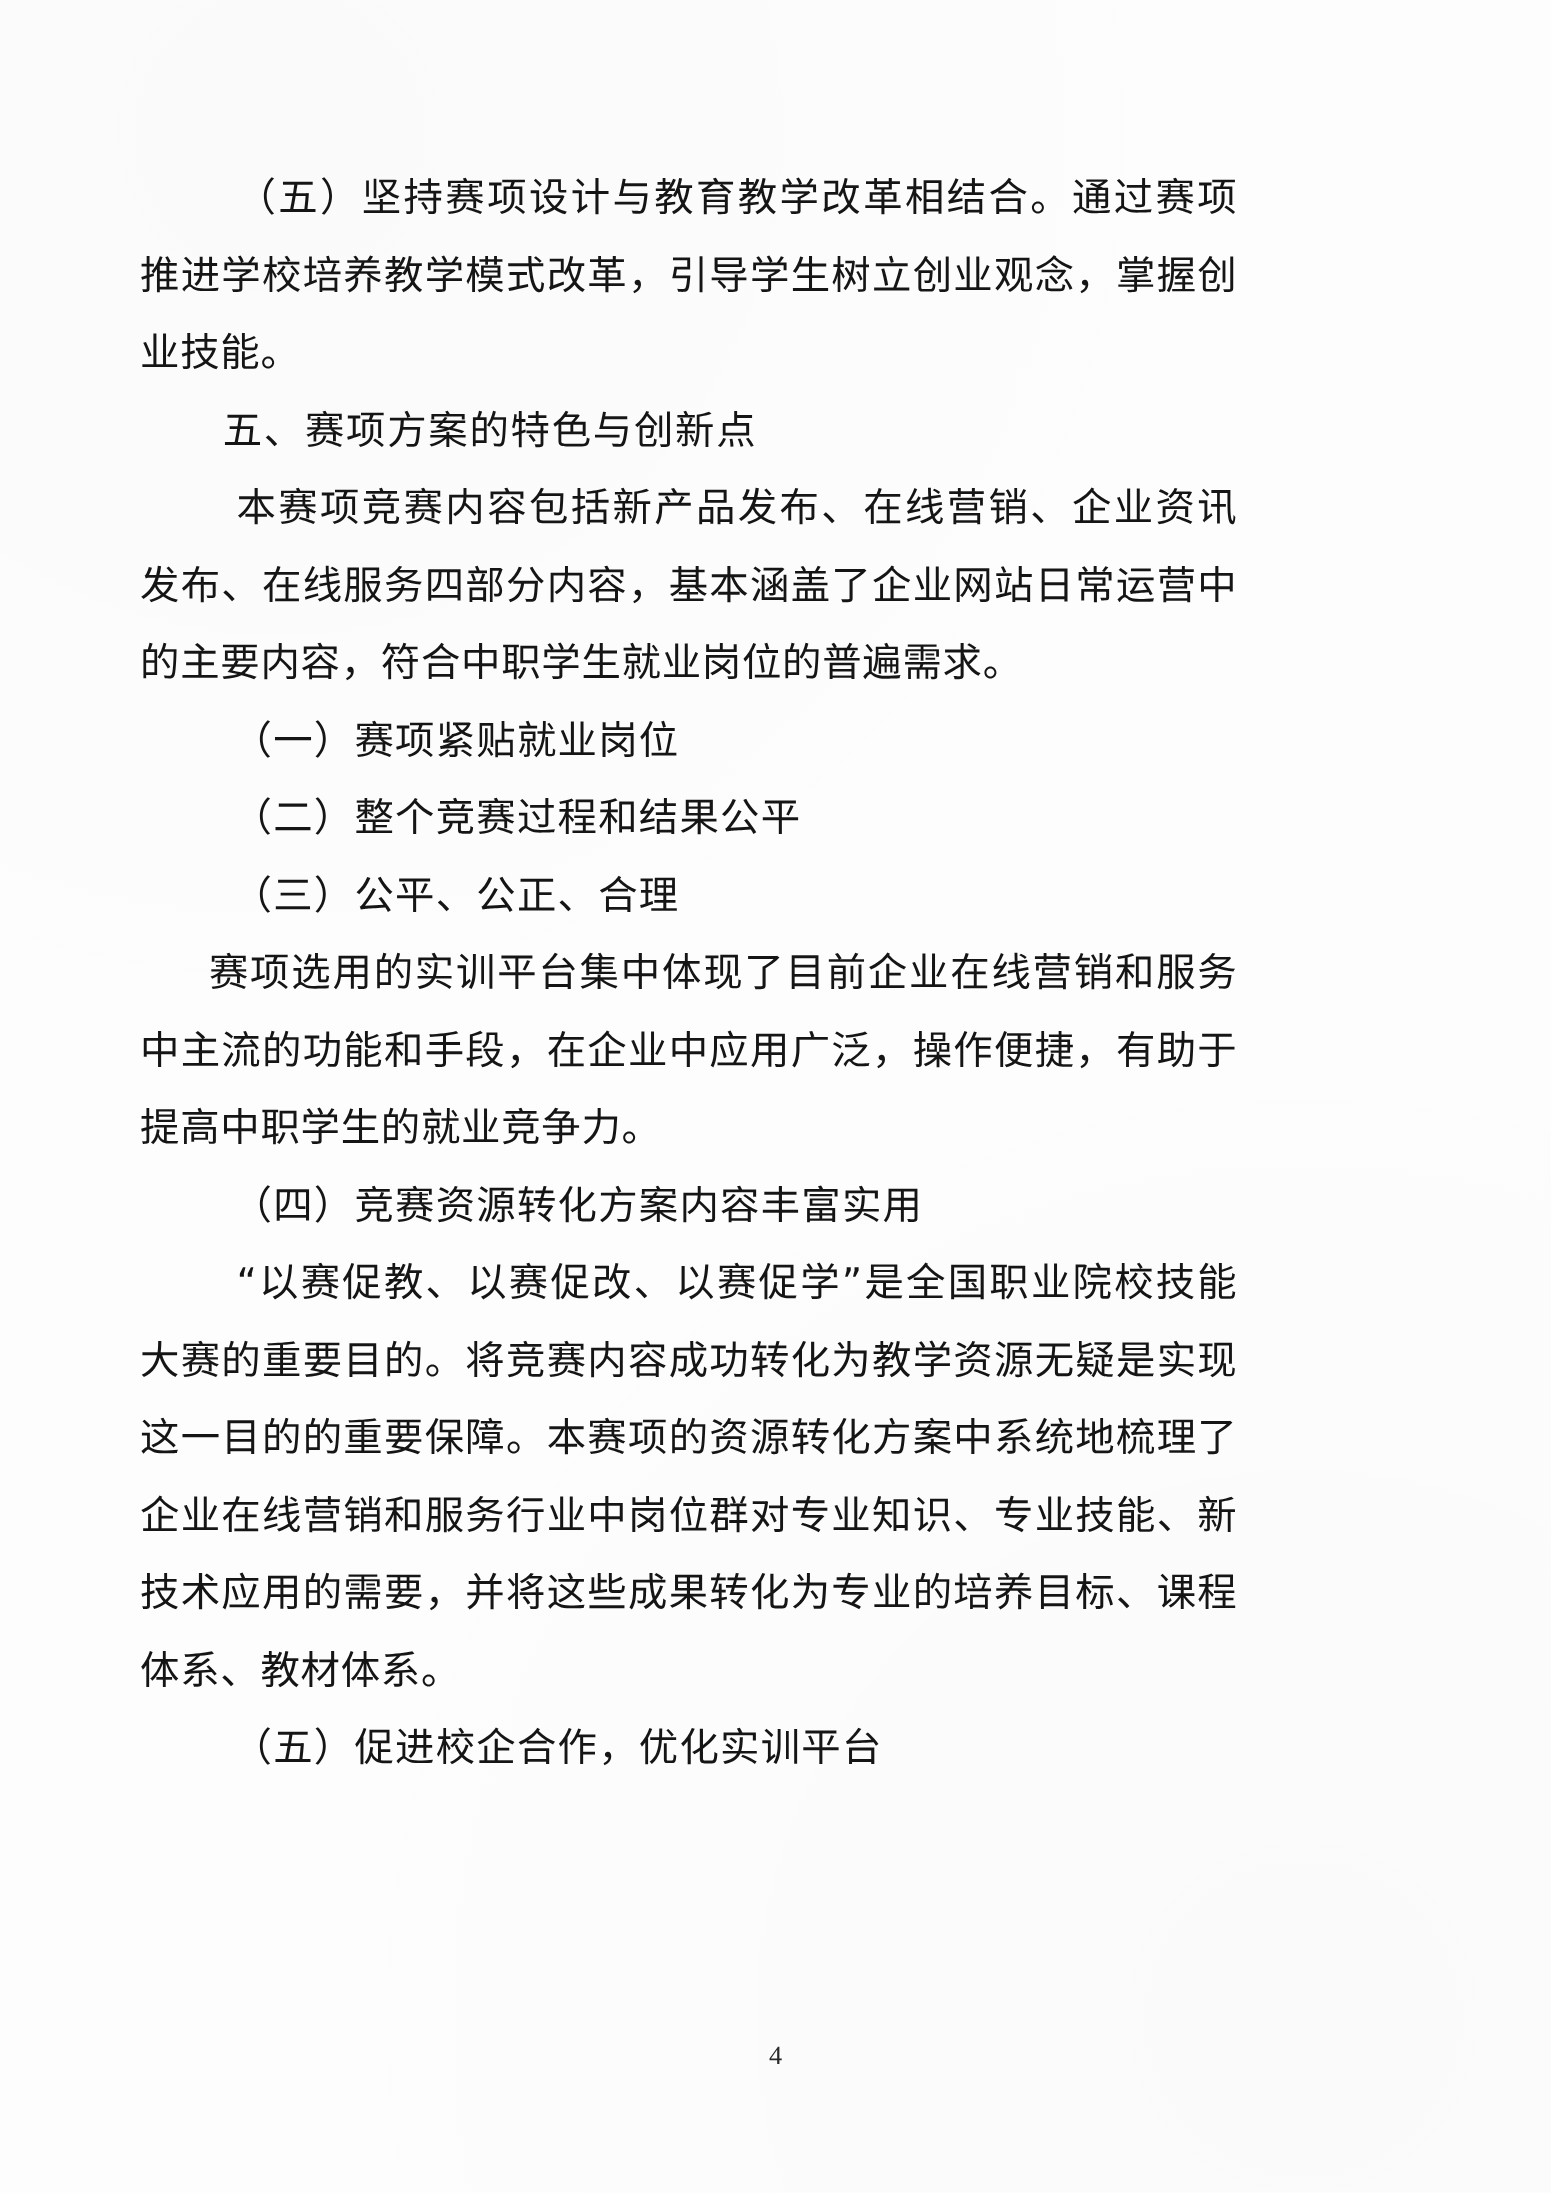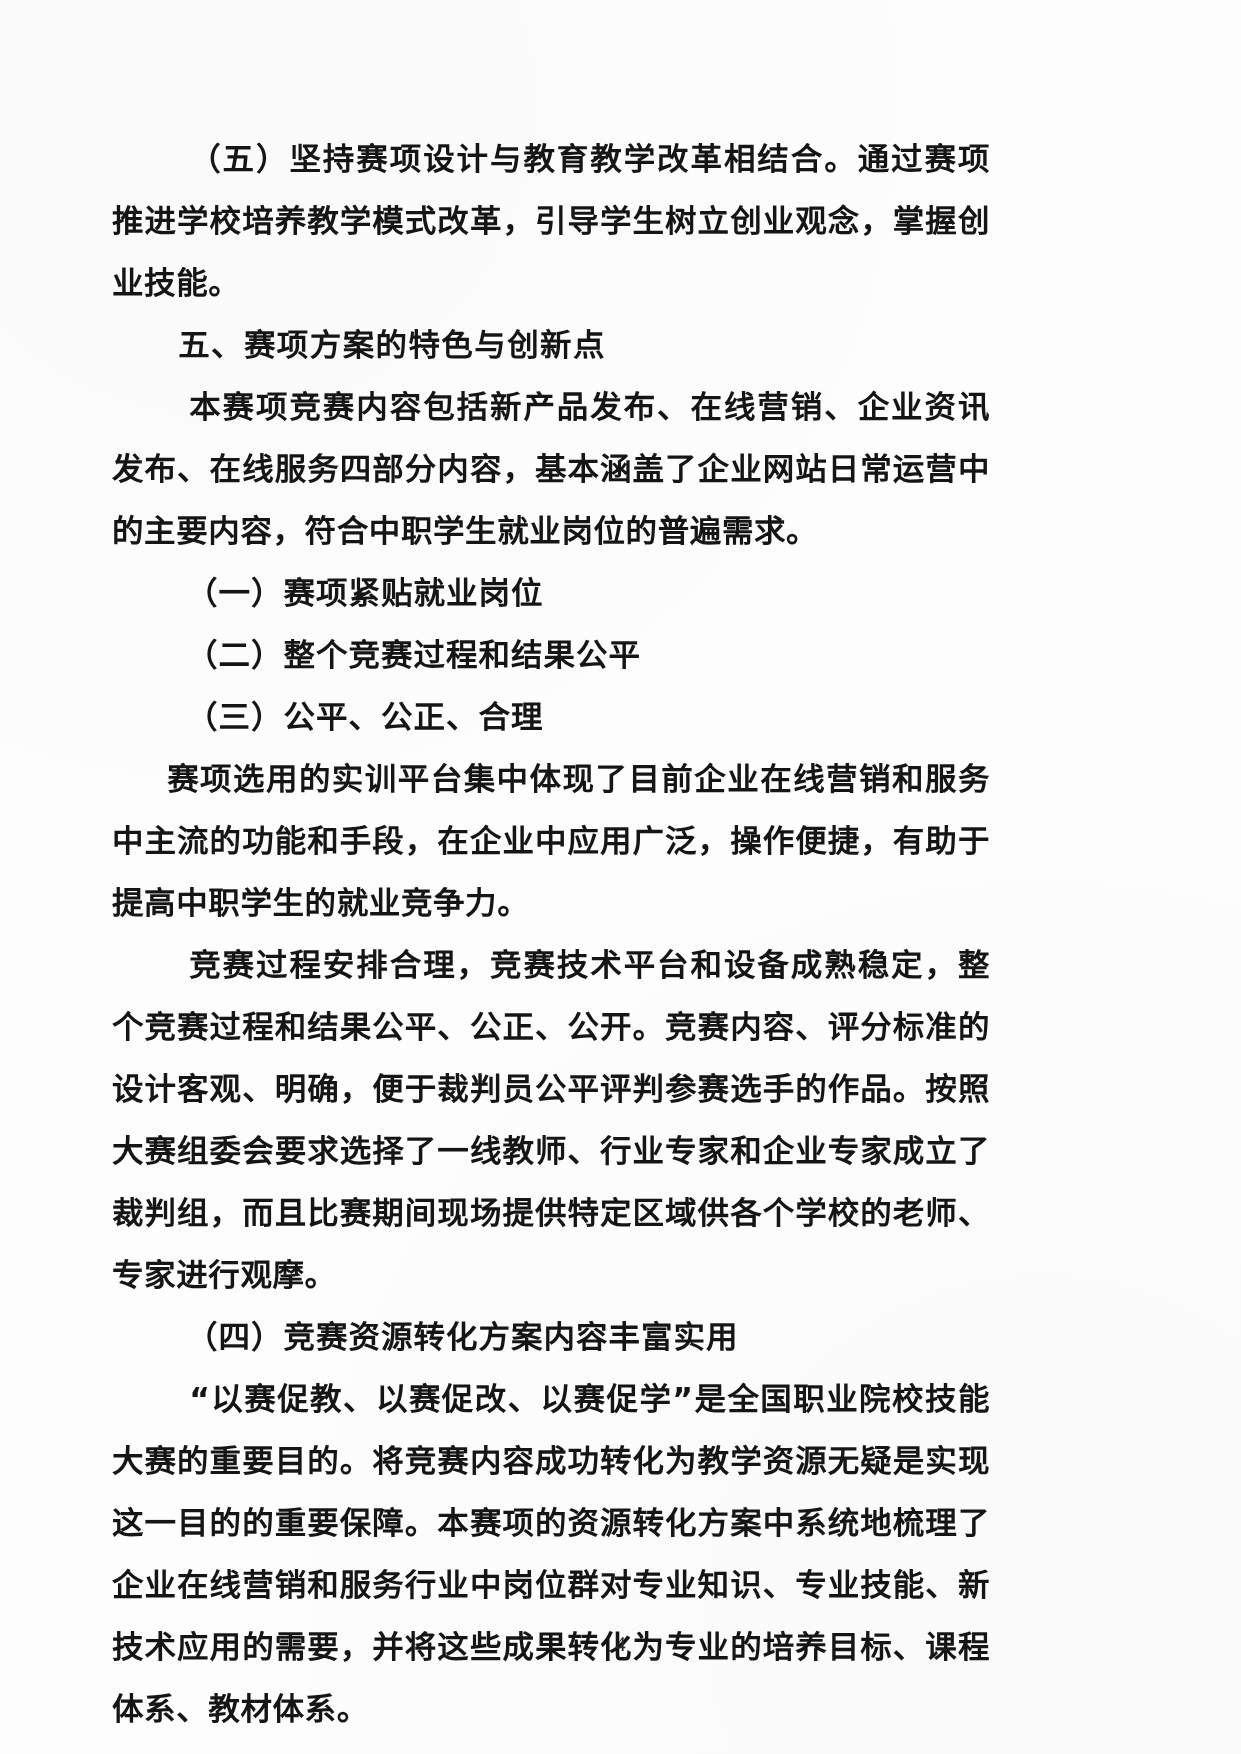--- a/index.html
+++ b/index.html
@@ -32,31 +32,31 @@
   }
   .para {
     font-size: 31.5px;
     line-height: 62px;
     letter-spacing: 0.6px;
     text-align: justify;
     text-justify: inter-character;
     margin: 0;
     color: #151515;
     text-indent: 0;
-    font-weight: 700;
+    font-weight: 400;
     -webkit-font-smoothing: none;
   }
   .para.indent2 {
     text-indent: 2.45em;
   }
   .para.indent1-8 {
     text-indent: 1.75em;
   }
   .para.heading-bold {
-    font-weight: 700;
+    font-weight: 400;
     text-indent: 2.1em;
     letter-spacing: 1.4px;
   }
   .para.sub-heading {
     text-indent: 2.35em;
     letter-spacing: 1.0px;
   }
   .page-number {
     position: absolute;
     left: 0;
@@ -73,19 +73,18 @@
 
 <div class="page">
   <div class="content" id="content-root">
       <p class="para indent2">（五）坚持赛项设计与教育教学改革相结合。通过赛项推进学校培养教学模式改革，引导学生树立创业观念，掌握创业技能。</p>
       <p class="para heading-bold">五、赛项方案的特色与创新点</p>
       <p class="para indent2">本赛项竞赛内容包括新产品发布、在线营销、企业资讯发布、在线服务四部分内容，基本涵盖了企业网站日常运营中的主要内容，符合中职学生就业岗位的普遍需求。</p>
       <p class="para sub-heading">（一）赛项紧贴就业岗位</p>
       <p class="para sub-heading">（二）整个竞赛过程和结果公平</p>
       <p class="para sub-heading">（三）公平、公正、合理</p>
       <p class="para indent1-8">赛项选用的实训平台集中体现了目前企业在线营销和服务中主流的功能和手段，在企业中应用广泛，操作便捷，有助于提高中职学生的就业竞争力。</p>
-      <p class="para indent2">竞赛过程安排合理，竞赛技术平台和设备成熟稳定，整个竞赛过程和结果公平、公正、公开。竞赛内容、评分标准的设计客观、明确，便于裁判员公平评判参赛选手的作品。按照大赛组委会要求选择了一线教师、行业专家和企业专家成立了裁判组，而且比赛期间现场提供特定区域供各个学校的老师、专家进行观摩。</p>
       <p class="para sub-heading">（四）竞赛资源转化方案内容丰富实用</p>
       <p class="para indent2">“以赛促教、以赛促改、以赛促学”是全国职业院校技能大赛的重要目的。将竞赛内容成功转化为教学资源无疑是实现这一目的的重要保障。本赛项的资源转化方案中系统地梳理了企业在线营销和服务行业中岗位群对专业知识、专业技能、新技术应用的需要，并将这些成果转化为专业的培养目标、课程体系、教材体系。</p>
       <p class="para sub-heading">（五）促进校企合作，优化实训平台</p>
     </div>
   <div class="page-number">4</div>
 </div>
 
 </body></html>

